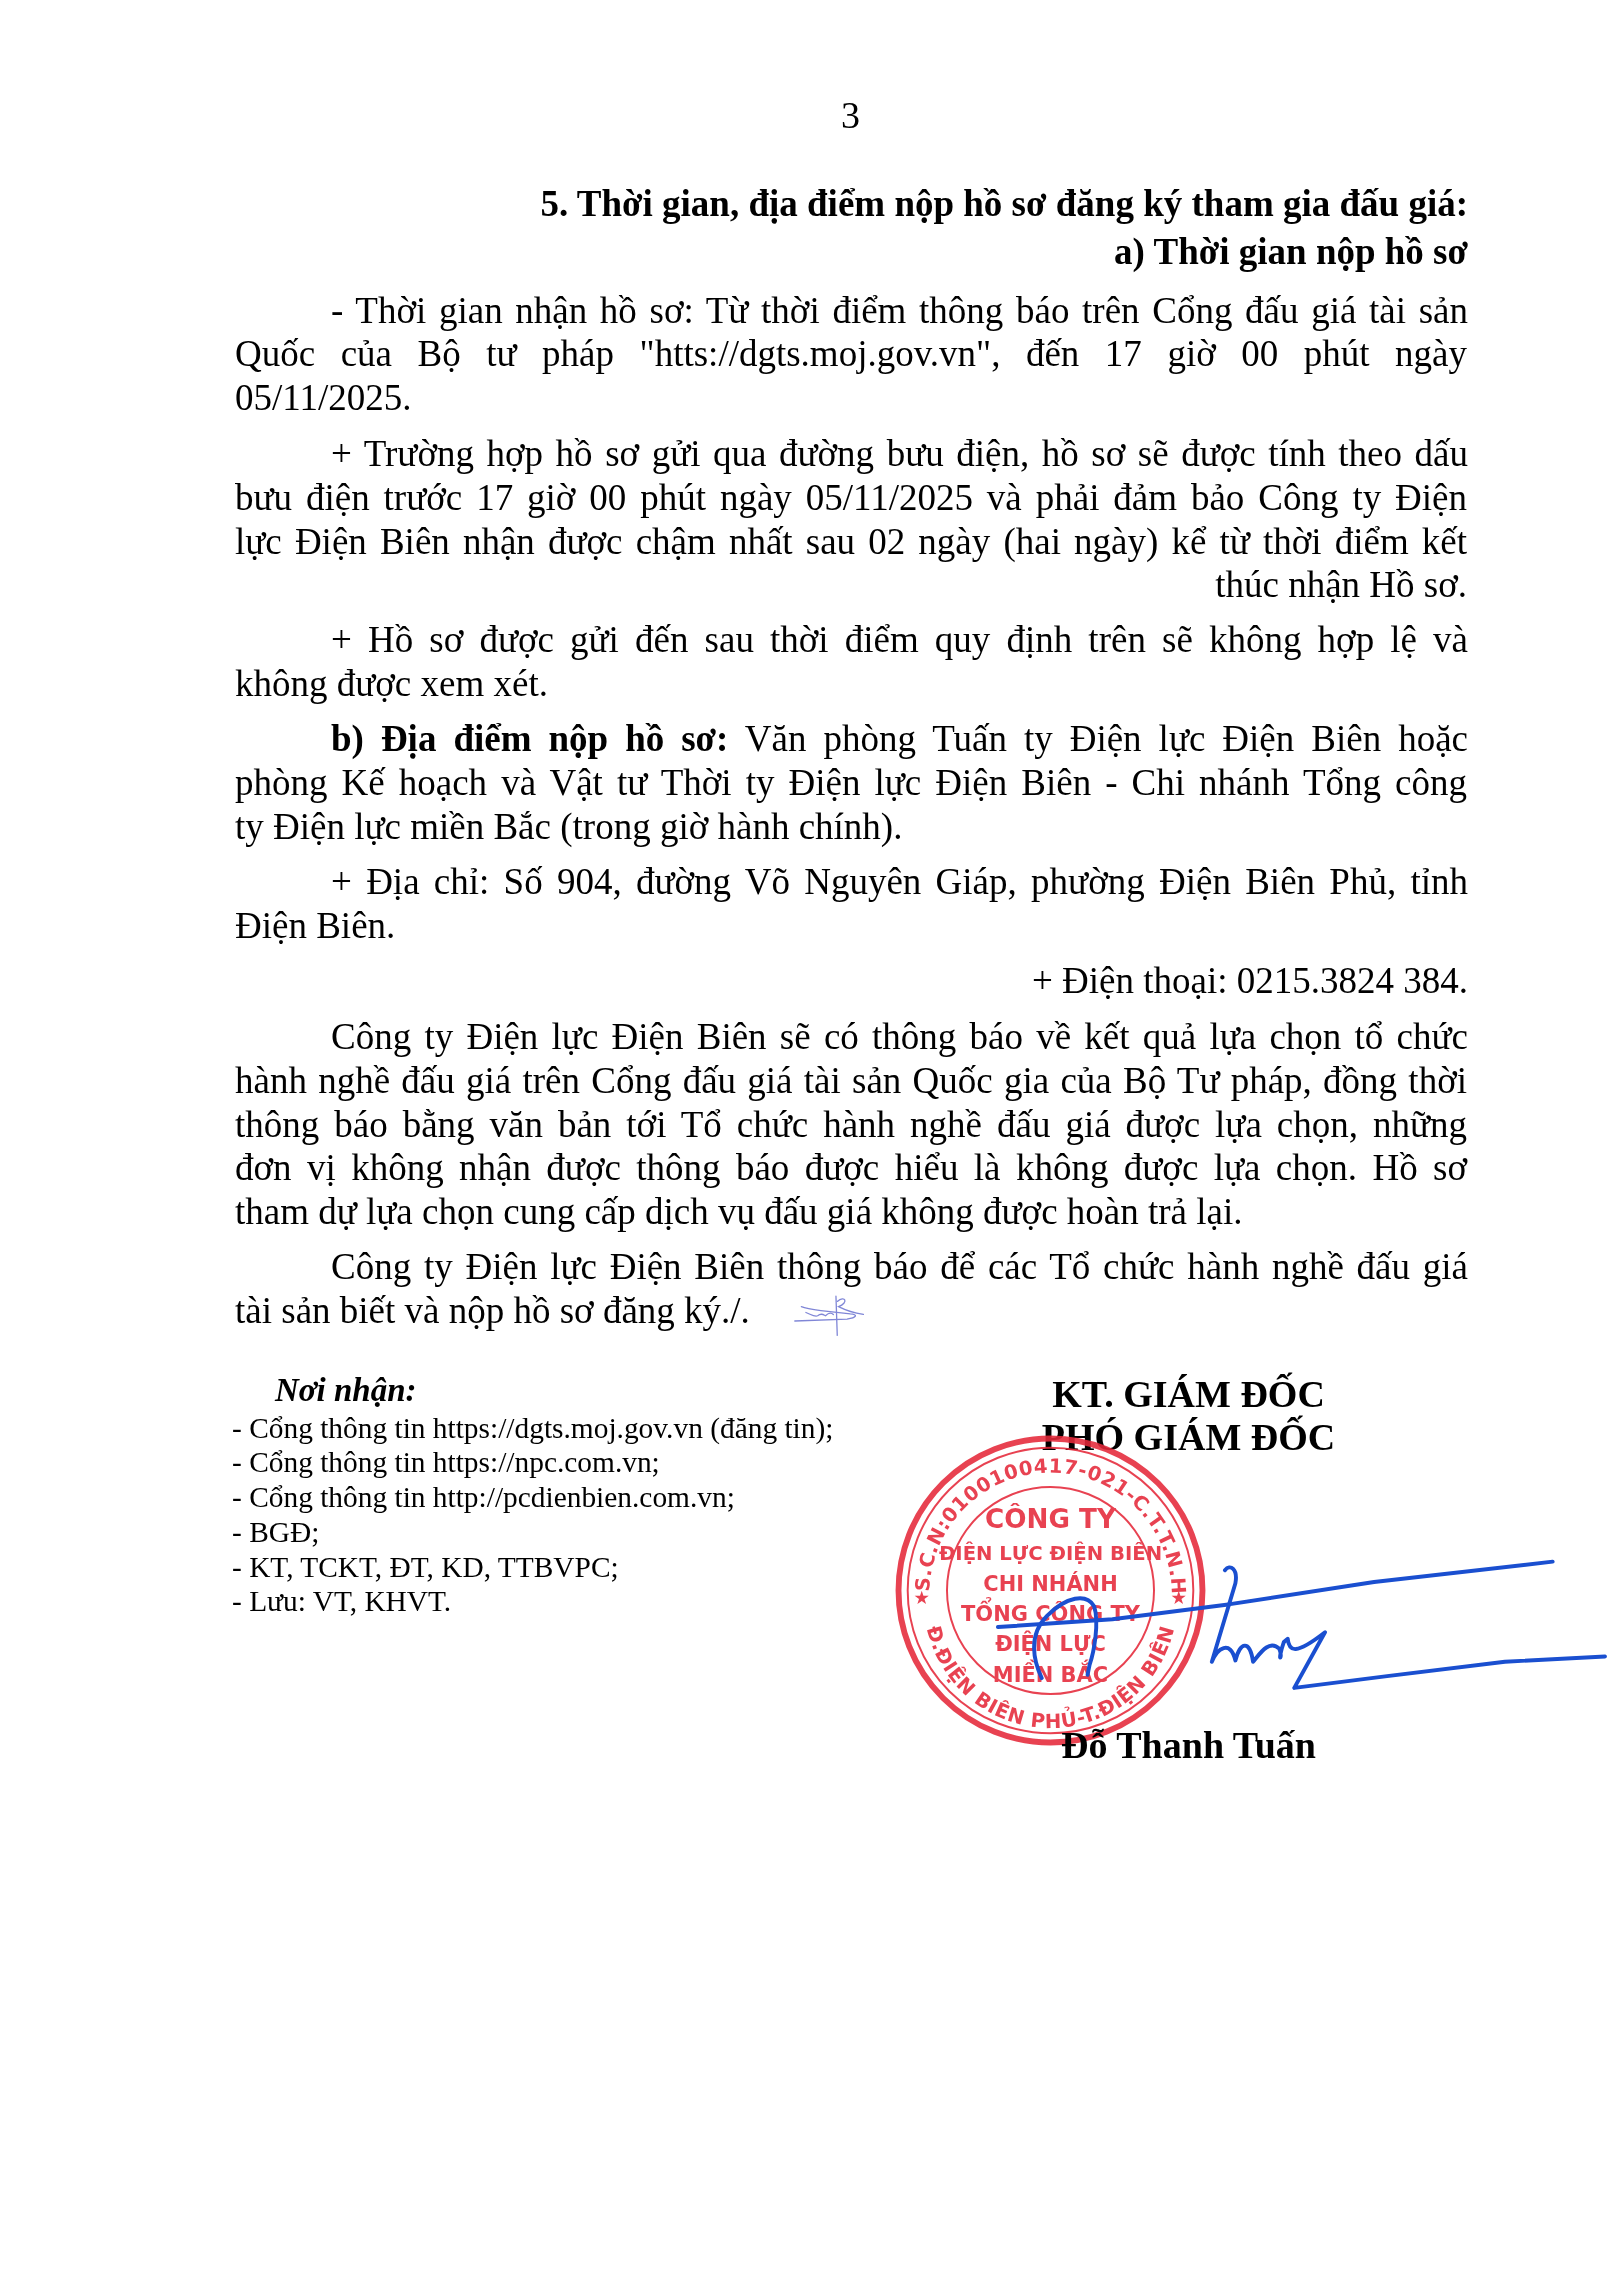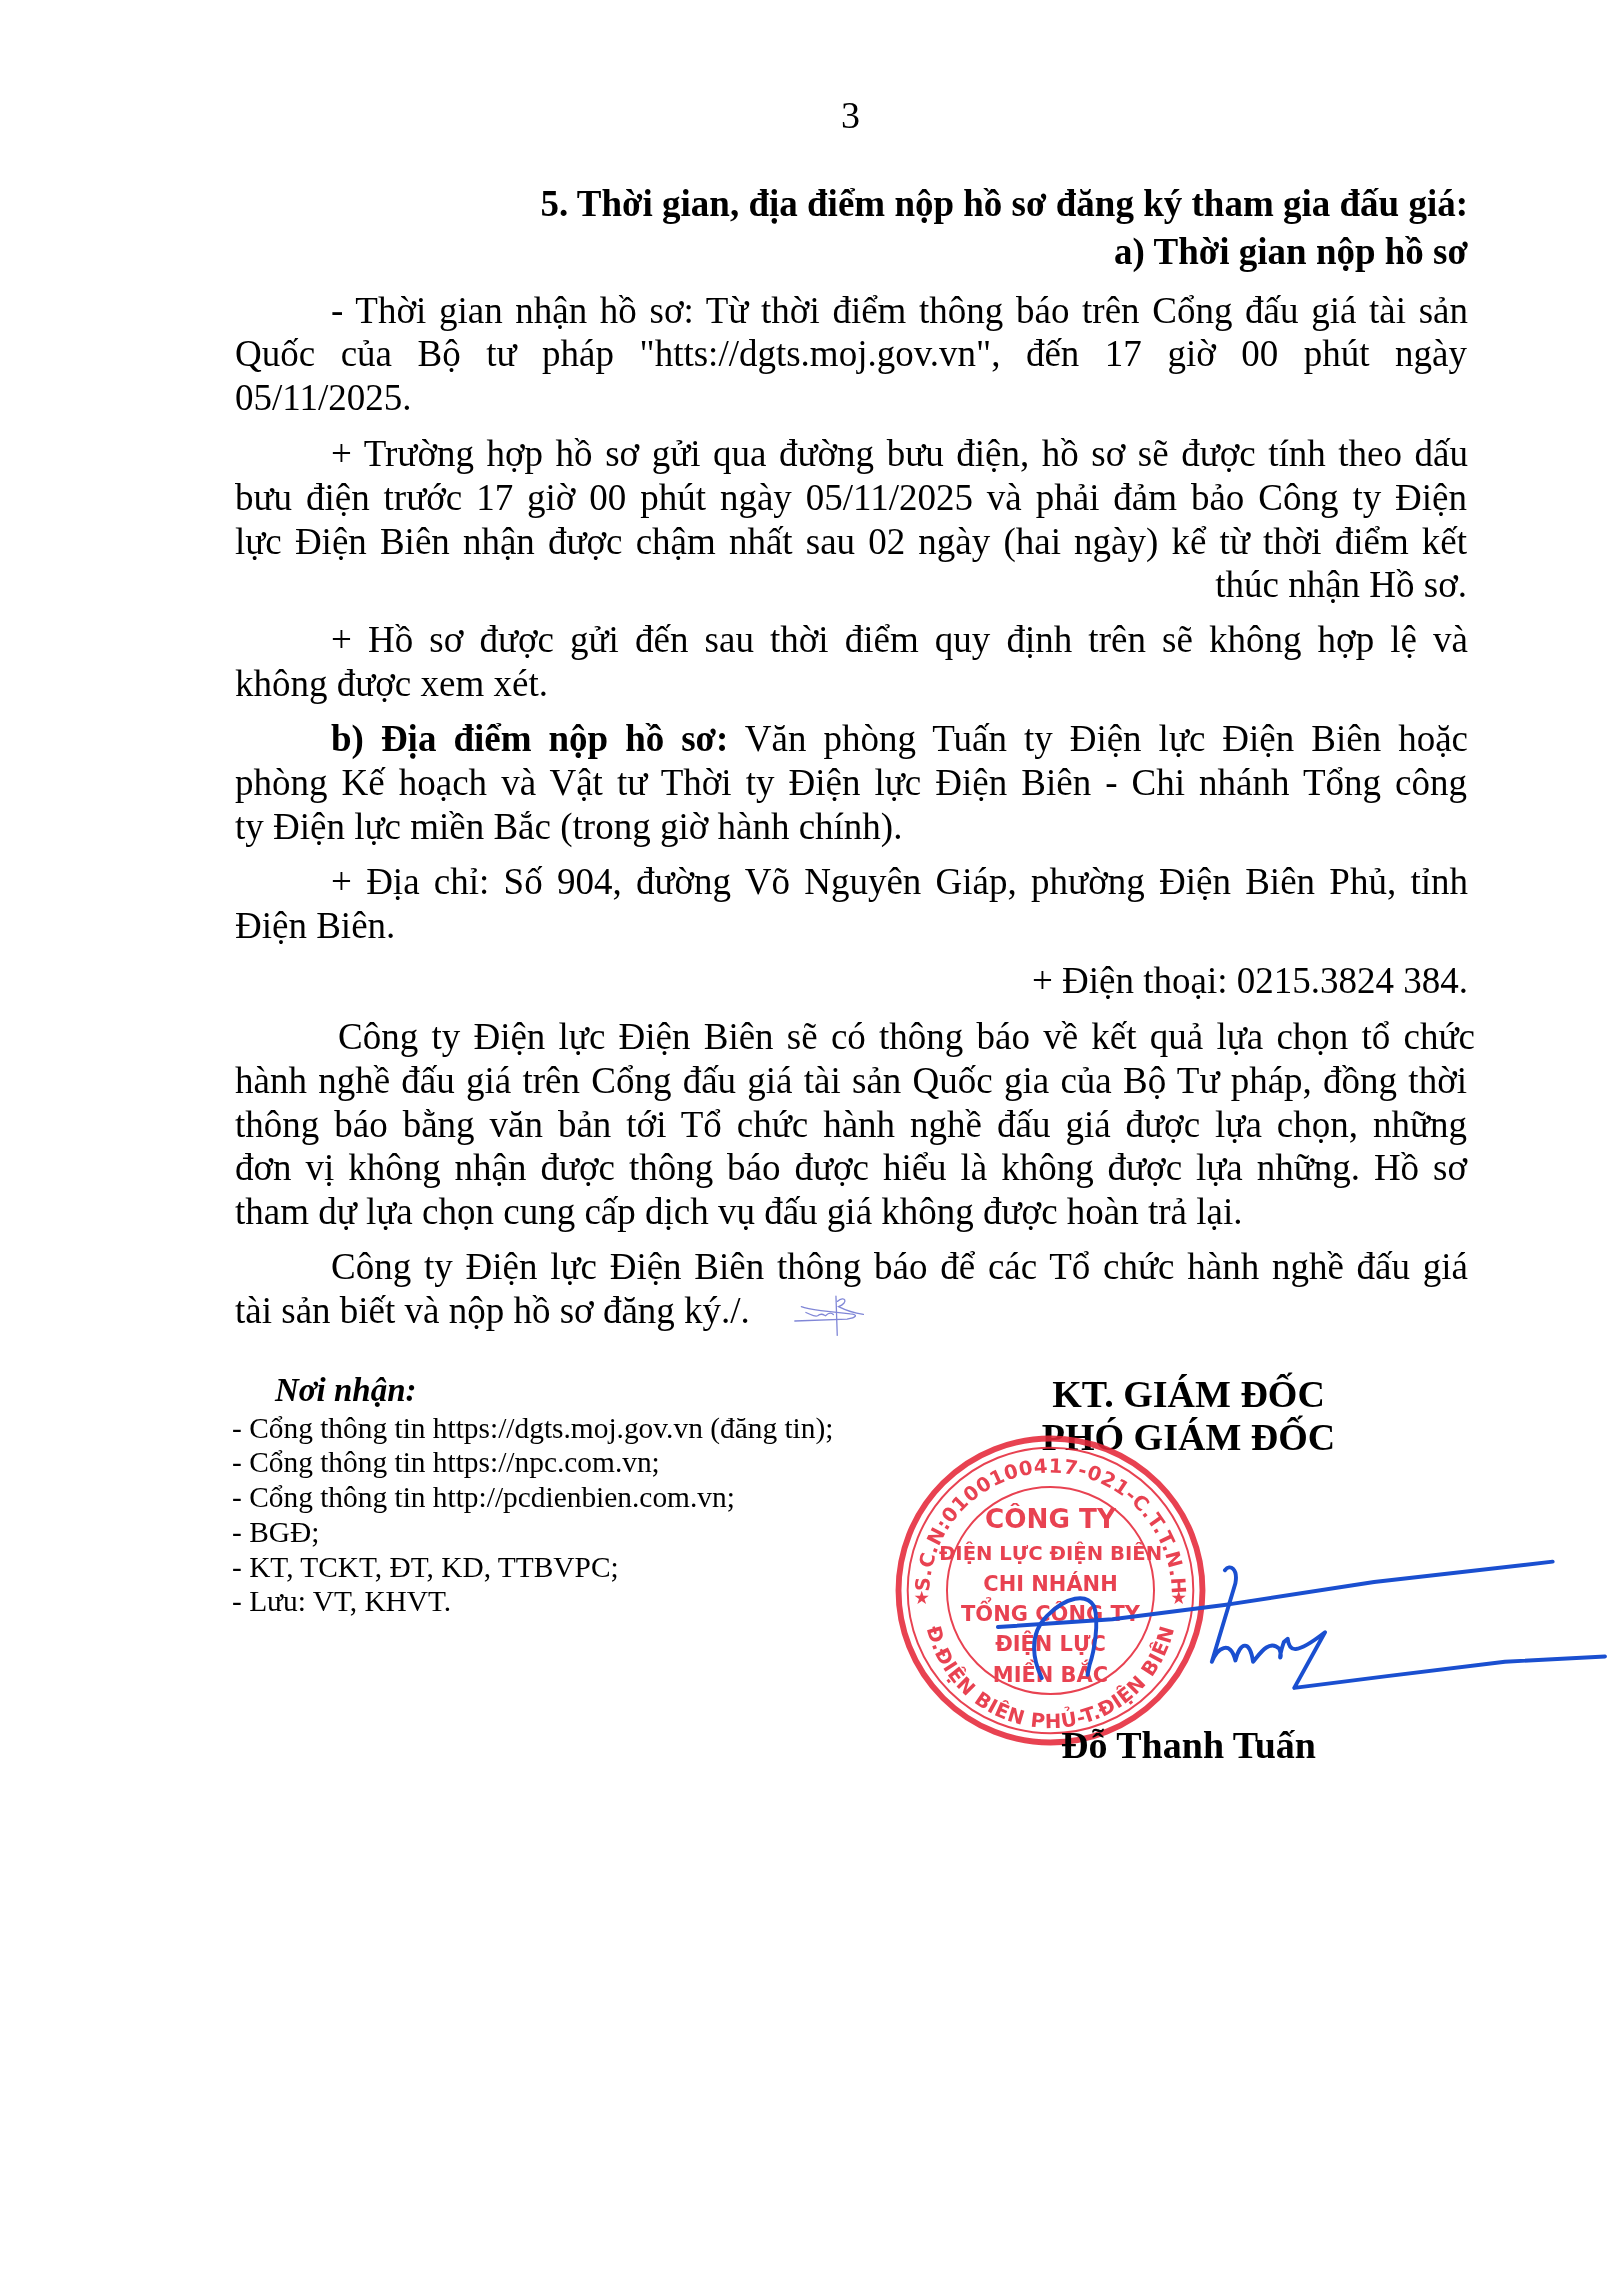--- a/index.html
+++ b/index.html
@@ -43,24 +43,24 @@
 
   <div class="line ind j" style="top:717px;"><span class="b">b) Địa điểm nộp hồ sơ:</span><span> Văn phòng Tuấn ty Điện lực Điện Biên hoặc</span></div>
   <div class="line j" style="top:761px;">phòng Kế hoạch và Vật tư Thời ty Điện lực Điện Biên - Chi nhánh Tổng công</div>
   <div class="line" style="top:805px;">ty Điện lực miền Bắc (trong giờ hành chính).</div>
 
   <div class="line ind j" style="top:860px;">+ Địa chỉ: Số 904, đường Võ Nguyên Giáp, phường Điện Biên Phủ, tỉnh</div>
   <div class="line" style="top:904px;">Điện Biên.</div>
 
   <div class="line ind" style="top:959px;">+ Điện thoại: 0215.3824 384.</div>
 
-  <div class="line ind j" style="top:1015px;margin-left:7px;">Công ty Điện lực Điện Biên sẽ có thông báo về kết quả lựa chọn tổ chức</div>
+  <div class="line ind j" style="top:1015px;">Công ty Điện lực Điện Biên sẽ có thông báo về kết quả lựa chọn tổ chức</div>
   <div class="line j" style="top:1059px;">hành nghề đấu giá trên Cổng đấu giá tài sản Quốc gia của Bộ Tư pháp, đồng thời</div>
   <div class="line j" style="top:1103px;">thông báo bằng văn bản tới Tổ chức hành nghề đấu giá được lựa chọn, những</div>
-  <div class="line j" style="top:1146px;">đơn vị không nhận được thông báo được hiểu là không được lựa những. Hồ sơ</div>
+  <div class="line j" style="top:1146px;">đơn vị không nhận được thông báo được hiểu là không được lựa chọn. Hồ sơ</div>
   <div class="line" style="top:1190px;">tham dự lựa chọn cung cấp dịch vụ đấu giá không được hoàn trả lại.</div>
 
   <div class="line ind j" style="top:1245px;">Công ty Điện lực Điện Biên thông báo để các Tổ chức hành nghề đấu giá</div>
   <div class="line" style="top:1289px;">tài sản biết và nộp hồ sơ đăng ký./.</div>
 </div>
 
 <svg style="left:785px;top:1283px;" width="98" height="59" viewBox="0 0 150 90">
   <g fill="none" stroke="#6a72d0" stroke-width="2" stroke-linecap="round" opacity="0.85">
     <path d="M15 58 L95 55 C110 53 112 48 100 47 L55 42 C40 40 30 38 25 36"></path>
     <path d="M32 45 C40 48 45 52 50 50 C55 46 58 48 62 50 C66 46 70 44 74 48"></path>

